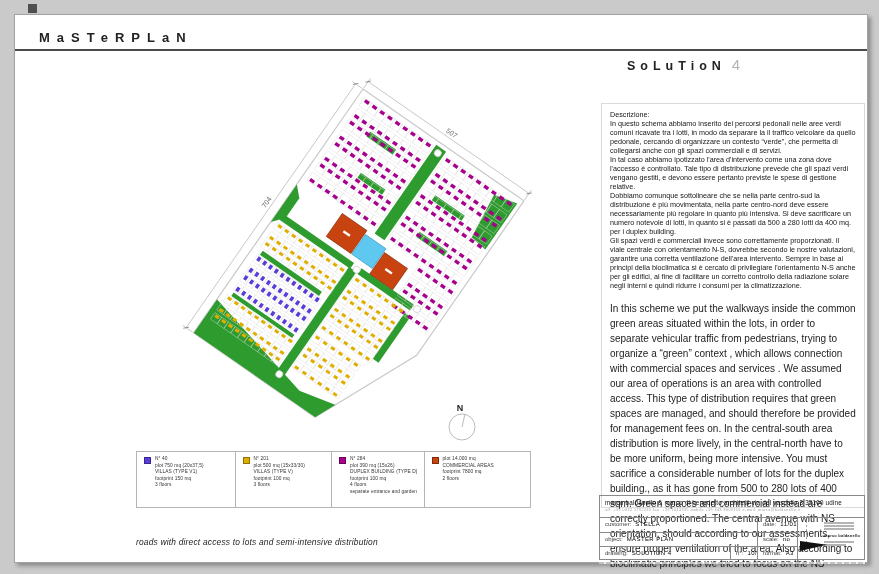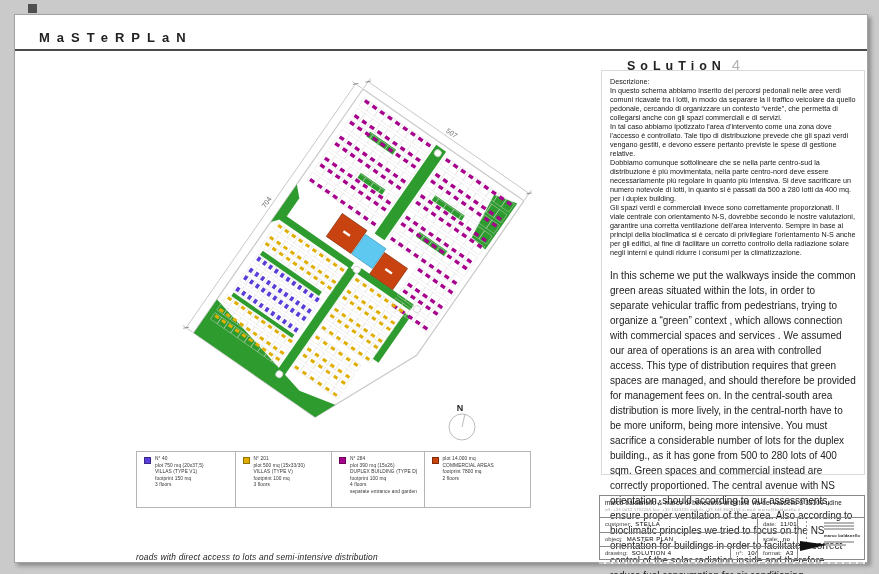--- a/index.html
+++ b/index.html
@@ -22,23 +22,23 @@
           border:1px solid #b5b5b5;display:flex;box-sizing:border-box;}
   .leg-item{position:relative;box-sizing:border-box;border-left:1px solid #b5b5b5;
             padding:4px 4px 0 7px;display:flex;gap:4px;}
   .leg-item:first-child{border-left:none;}
   .leg-sq{flex:0 0 5px;width:5px;height:5px;margin-top:1px;border:1px solid rgba(0,0,0,.35);}
   .leg-lines{font-size:4.8px;line-height:6.6px;color:#333;letter-spacing:.1px;}
   
   .caption{position:absolute;left:121px;top:519px;width:440px;}
   .caption-it{font-size:8.4px;font-weight:700;color:#111;border-bottom:1px solid #444;
               padding-bottom:2px;width:338px;white-space:nowrap;}
-  .caption-en{font-size:8.4px;font-style:italic;color:#222;margin-top:18px;letter-spacing:.2px;}
+  .caption-en{font-size:8.4px;font-style:italic;color:#222;margin-top:3px;letter-spacing:.2px;}
   
-  .desc{position:absolute;left:586px;top:55px;width:264px;height:405px;box-sizing:border-box;
+  .desc{position:absolute;left:586px;top:88px;width:264px;height:405px;box-sizing:border-box;
         border:1px solid #dadada;padding:6px 8px;color:#151515;}
   .desc-head{font-size:7.2px;line-height:9px;}
   .desc-it{font-size:7.2px;line-height:9px;white-space:pre-line;}
   .desc-en{font-size:10px;line-height:15px;margin-top:11px;color:#222;}
   
   .tb{position:absolute;left:584px;top:480px;width:266px;height:65px;box-sizing:border-box;
       border:1px solid #8a8a8a;font-size:6px;color:#222;}
   .tbc{position:absolute;box-sizing:border-box;padding:3px 0 0 5px;white-space:nowrap;overflow:hidden;}
   .tb-label{color:#444;}
   .tb-val{color:#000;margin-left:4px;letter-spacing:.4px;}

